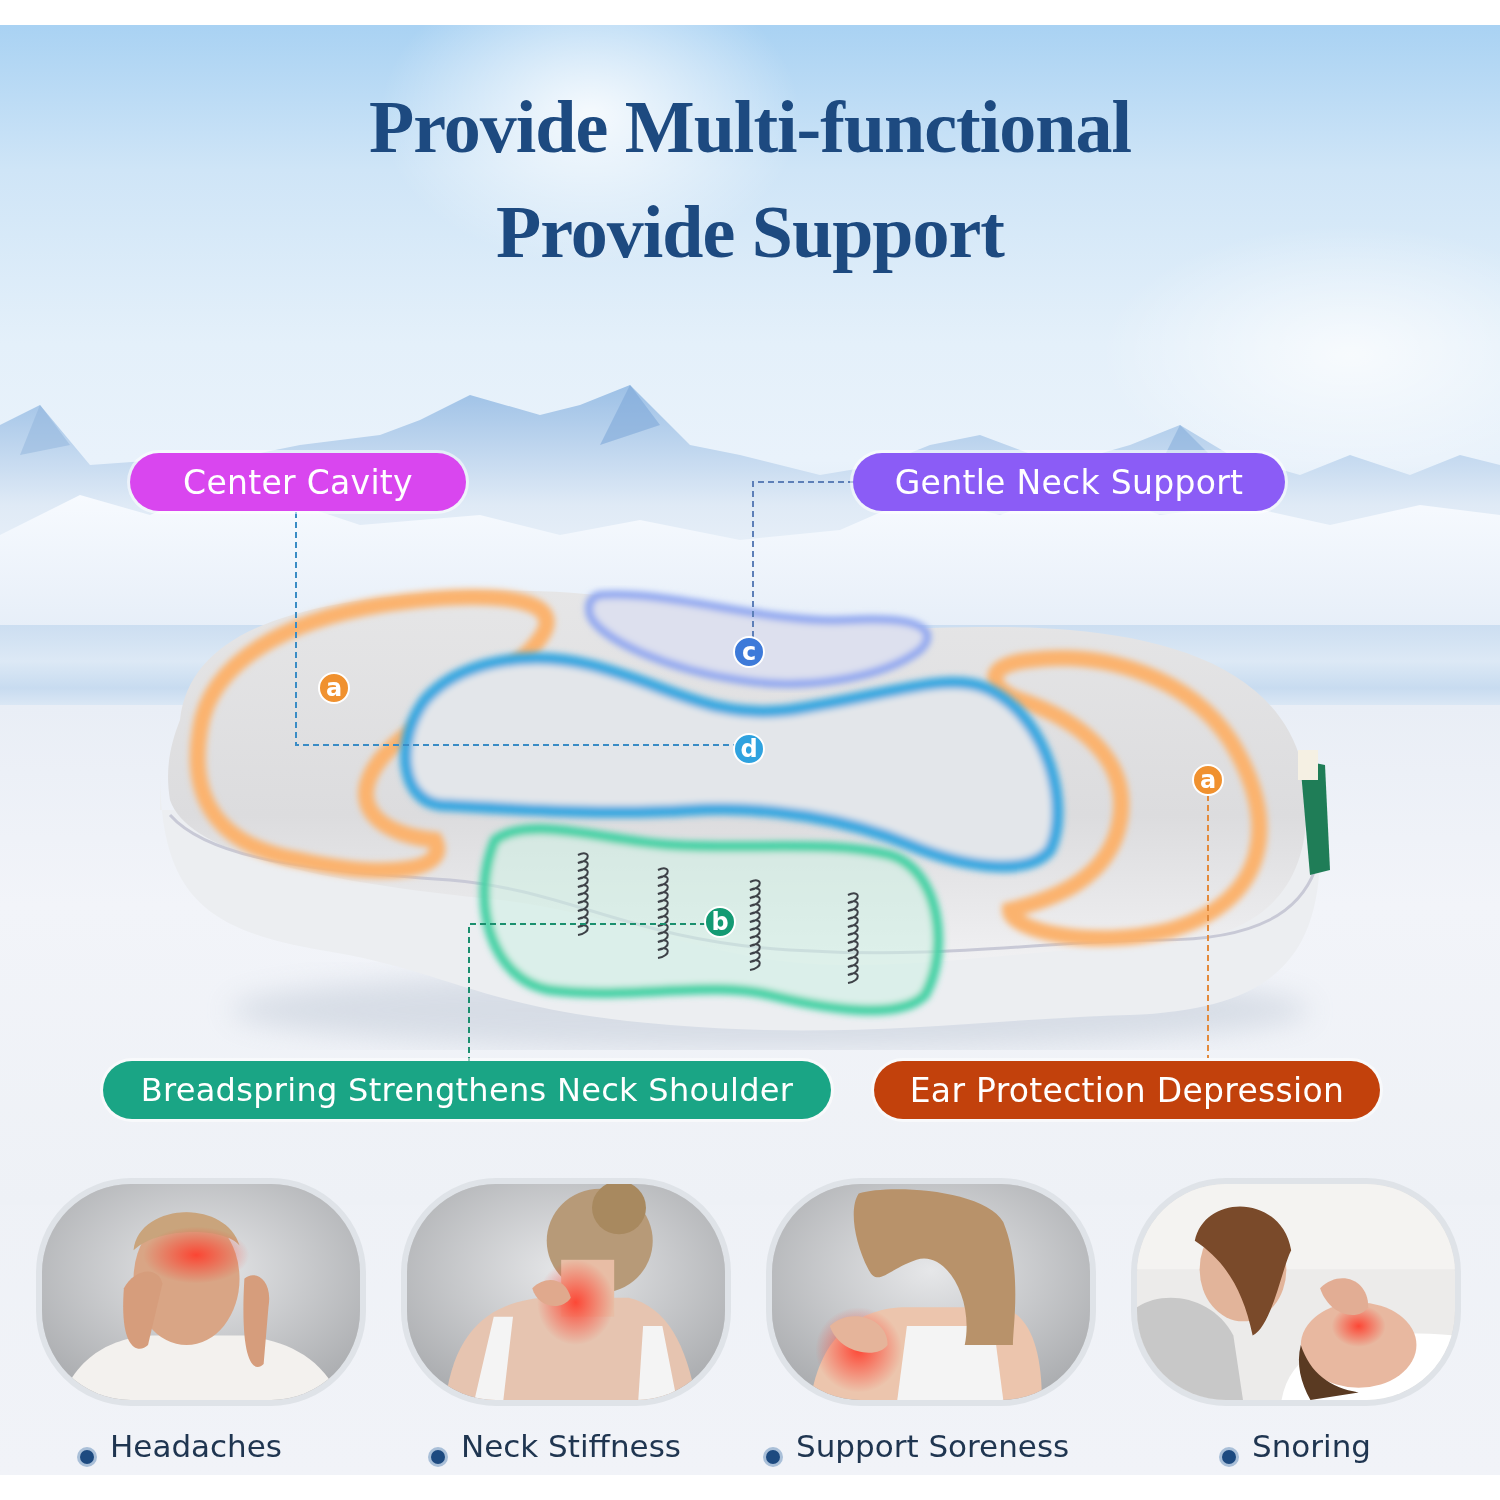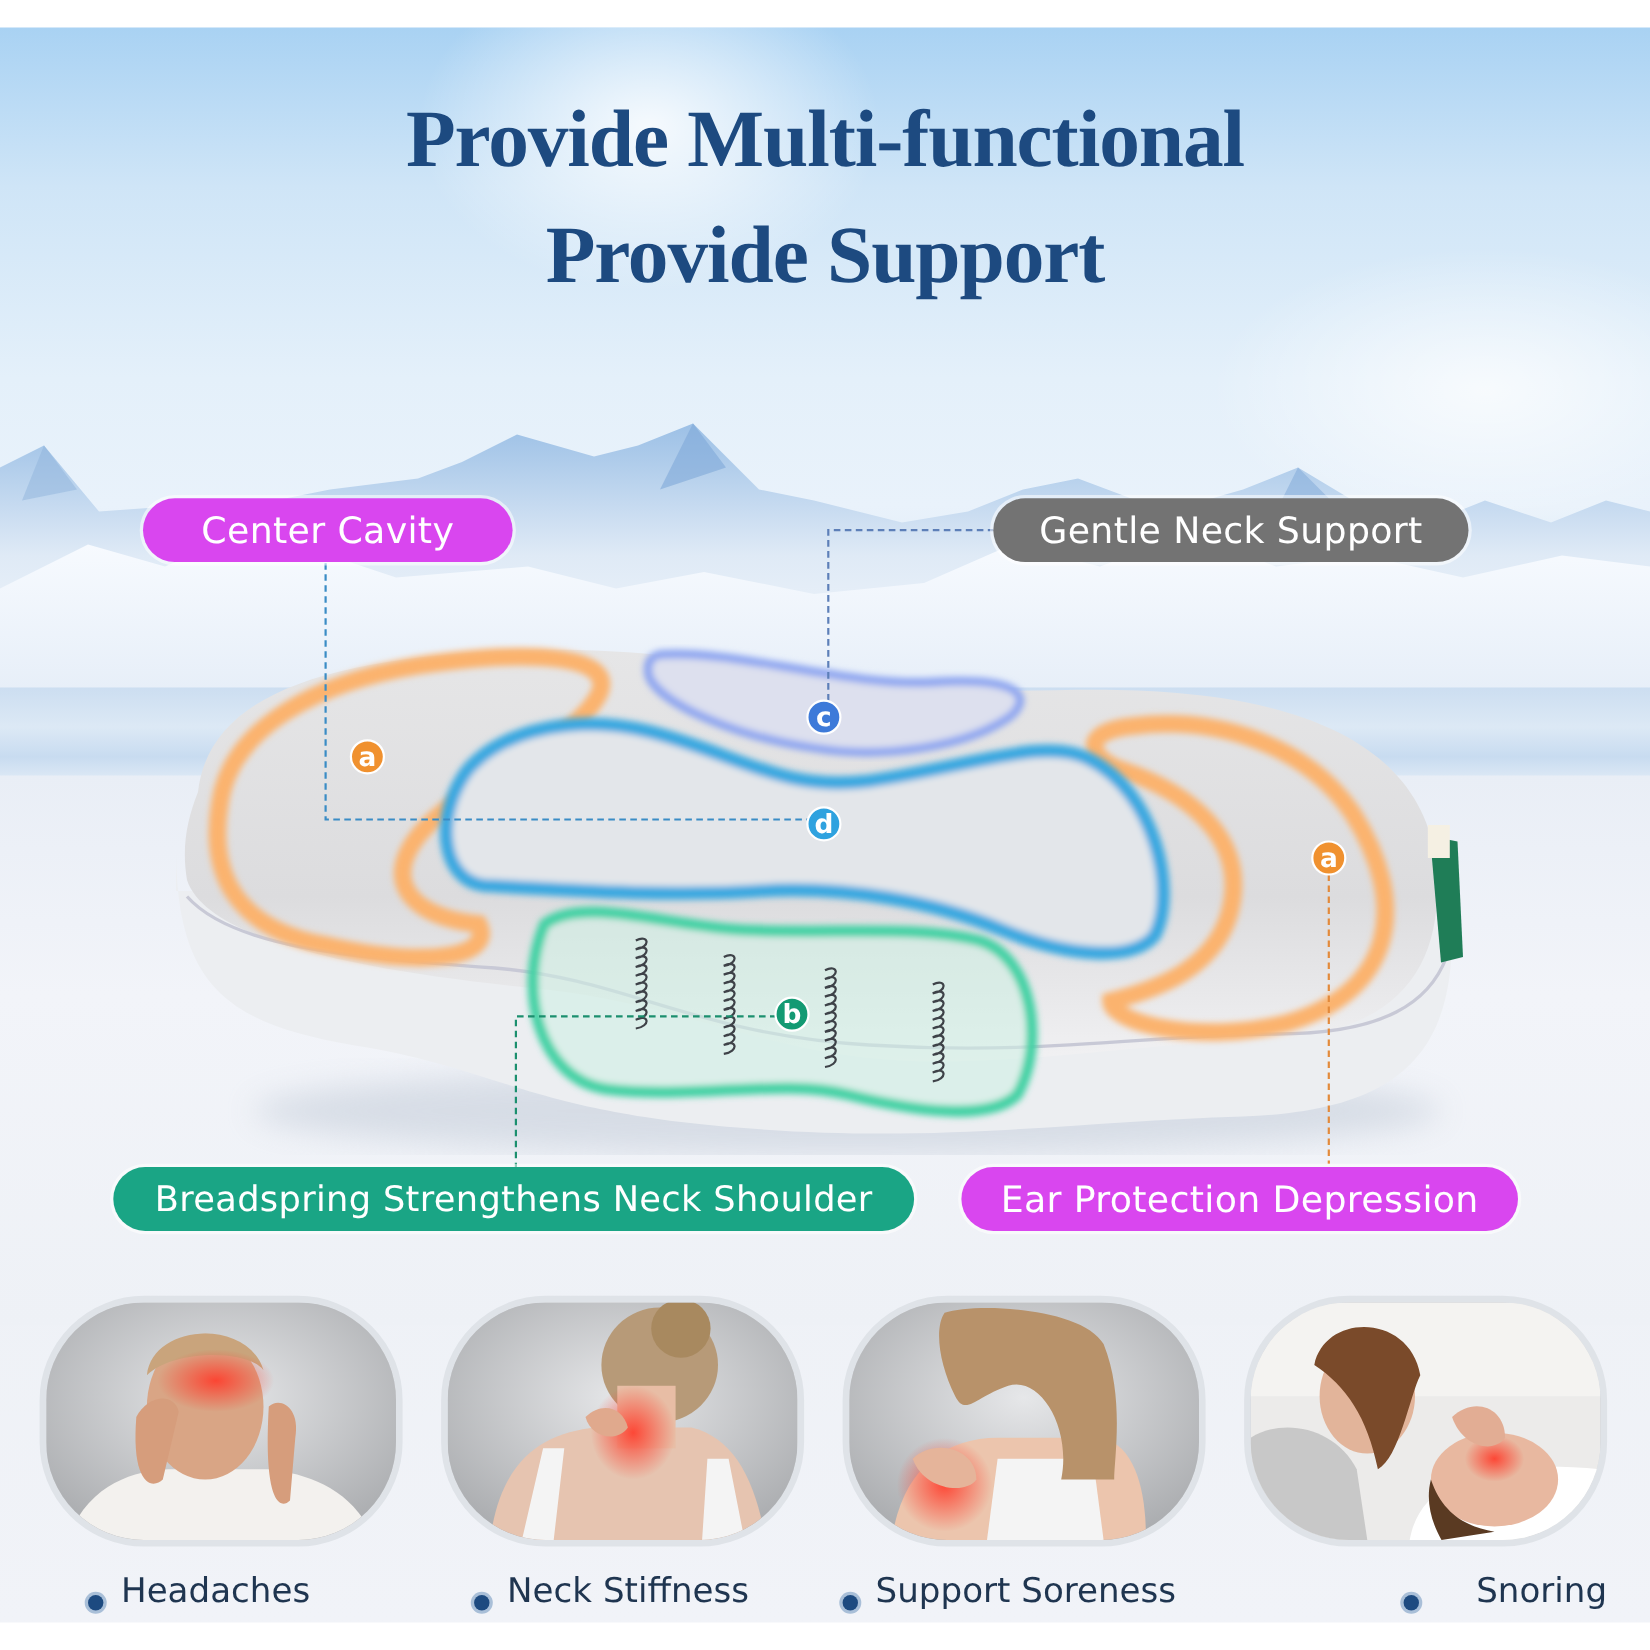--- a/index.html
+++ b/index.html
@@ -19,23 +19,23 @@
   .title { position:absolute; left:0; width:1500px; text-align:center; color:#1d4a80; font-weight:700;
     font-family:Liberation Serif, serif; letter-spacing:-1px; }
   .title.l1 { top:85px; font-size:74px; }
   .title.l2 { top:190px; font-size:74px; }
 
   .pillow { position:absolute; left:150px; top:570px; width:1200px; height:480px; }
 
   .callout { position:absolute; height:58px; border-radius:29px; color:#fff; font-size:33px; display:flex; align-items:center; justify-content:center;
     font-family:"DejaVu Sans", sans-serif; box-shadow:0 0 0 3px rgba(255,255,255,0.55); letter-spacing:0.3px; }
   .c-center { left:130px; top:453px; width:336px; background:#d946ef; }
-  .c-gentle { left:903px; top:453px; width:432px; background:#737373; }
+  .c-gentle { left:853px; top:453px; width:432px; background:#8b5cf6; }
   .c-bread { left:103px; top:1061px; width:728px; background:#1aa585; font-size:32px; }
-  .c-ear { left:874px; top:1061px; width:506px; background:#d946ef; }
+  .c-ear { left:874px; top:1061px; width:506px; background:#c2410c; }
 
   .lines { position:absolute; left:0; top:0; width:1500px; height:1500px; pointer-events:none; }
 
   .marker { position:absolute; width:32px; height:32px; border-radius:50%; color:#fff; font-size:24px; font-weight:700;
     display:flex; align-items:center; justify-content:center; border:2px solid #fff; font-family:"DejaVu Sans", sans-serif; line-height:1; box-sizing:border-box;}
   .m-a1 { left:318px; top:672px; background:#f0912f; }
   .m-a2 { left:1192px; top:764px; background:#f0912f; }
   .m-c { left:733px; top:636px; background:#3d7ad9; }
   .m-d { left:733px; top:733px; background:#2fa2df; }
   .m-b { left:704px; top:906px; background:#139a73; }
@@ -217,16 +217,16 @@
   <span>Headaches</span>
 </div>
 <div class="cond-label" style="left:431px;">
   <span class="bullet"></span>
   <span>Neck Stiffness</span>
 </div>
 <div class="cond-label" style="left:766px;">
   <span class="bullet"></span>
   <span>Support Soreness</span>
 </div>
-<div class="cond-label" style="left:1276px;gap:36px;">
+<div class="cond-label" style="left:1222px;">
   <span class="bullet"></span>
   <span>Snoring</span>
 </div>
 
 </body></html>

